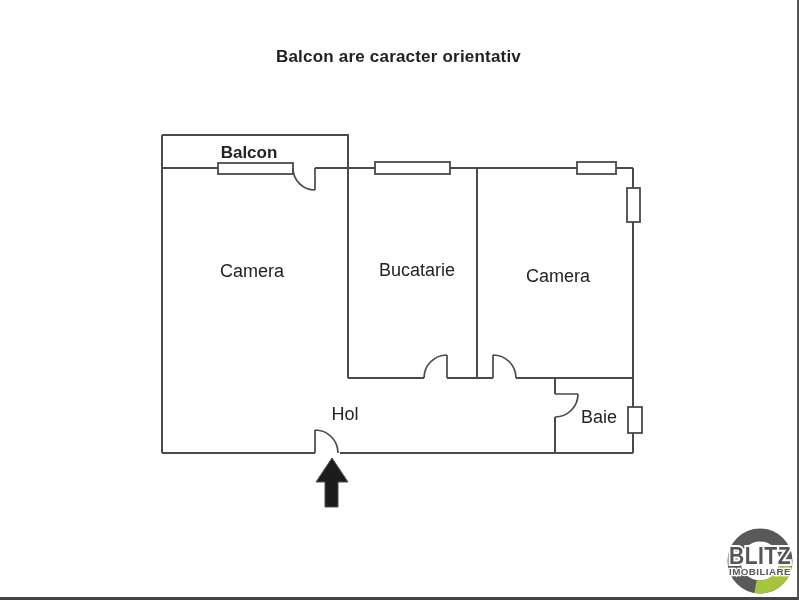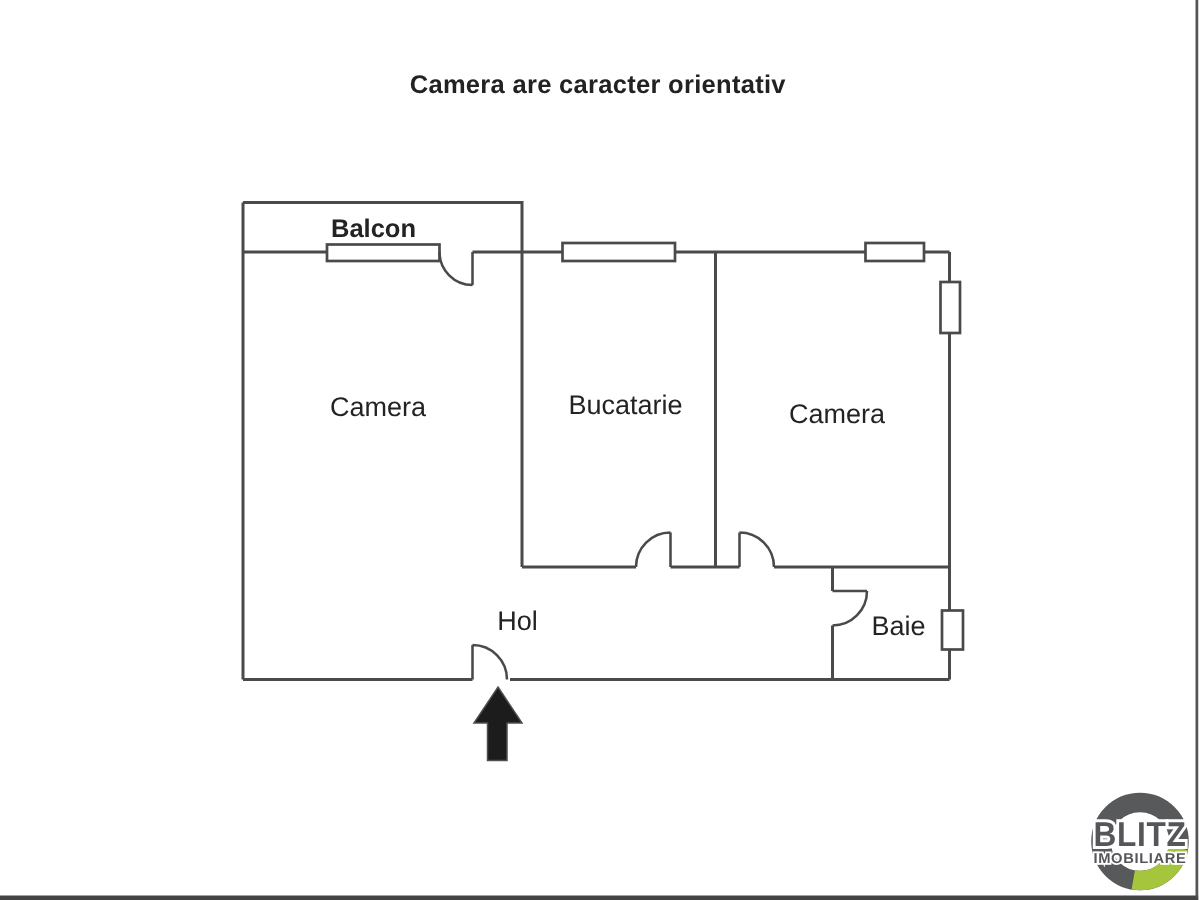--- a/index.html
+++ b/index.html
@@ -43,21 +43,21 @@
     font-size:9.5px;font-weight:700;fill:#55565a;
     stroke:#ffffff;stroke-width:2.4;paint-order:stroke;
     letter-spacing:0.4px;
   }
 </style>
 </head>
 <body>
 
 <div class="canvas">
 
-  <div class="page-title">Camera are caracter orientativ</div>
+  <div class="page-title">Balcon are caracter orientativ</div>
 
   <svg class="plan-svg" width="799" height="600" viewBox="0 0 799 600">
 
     <path class="wall" d="
       M162,135 H348 V168
       M162,135 V453
       M162,168 H293
       M315,168 H633
       M633,168 V453
       M162,453 H315

